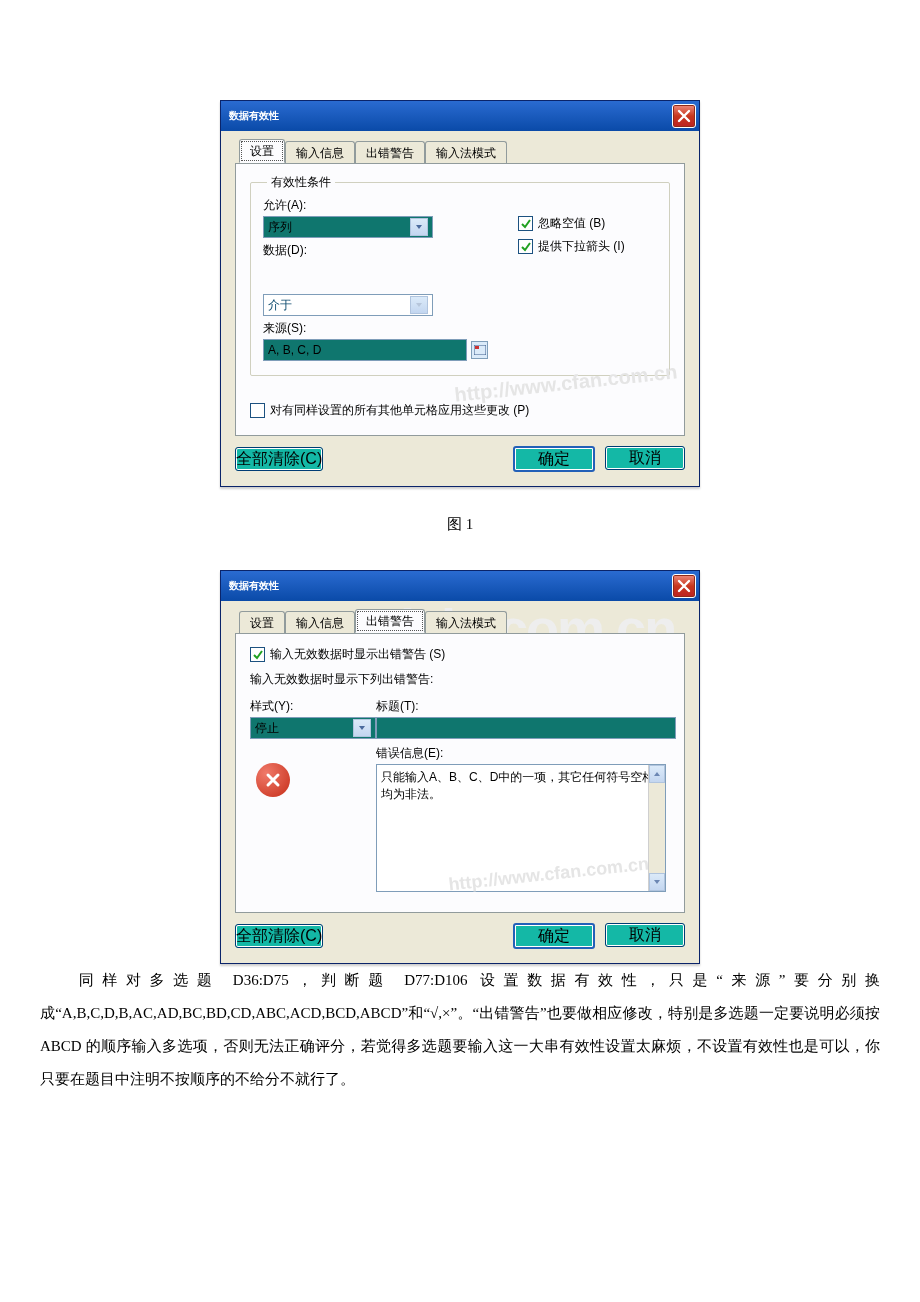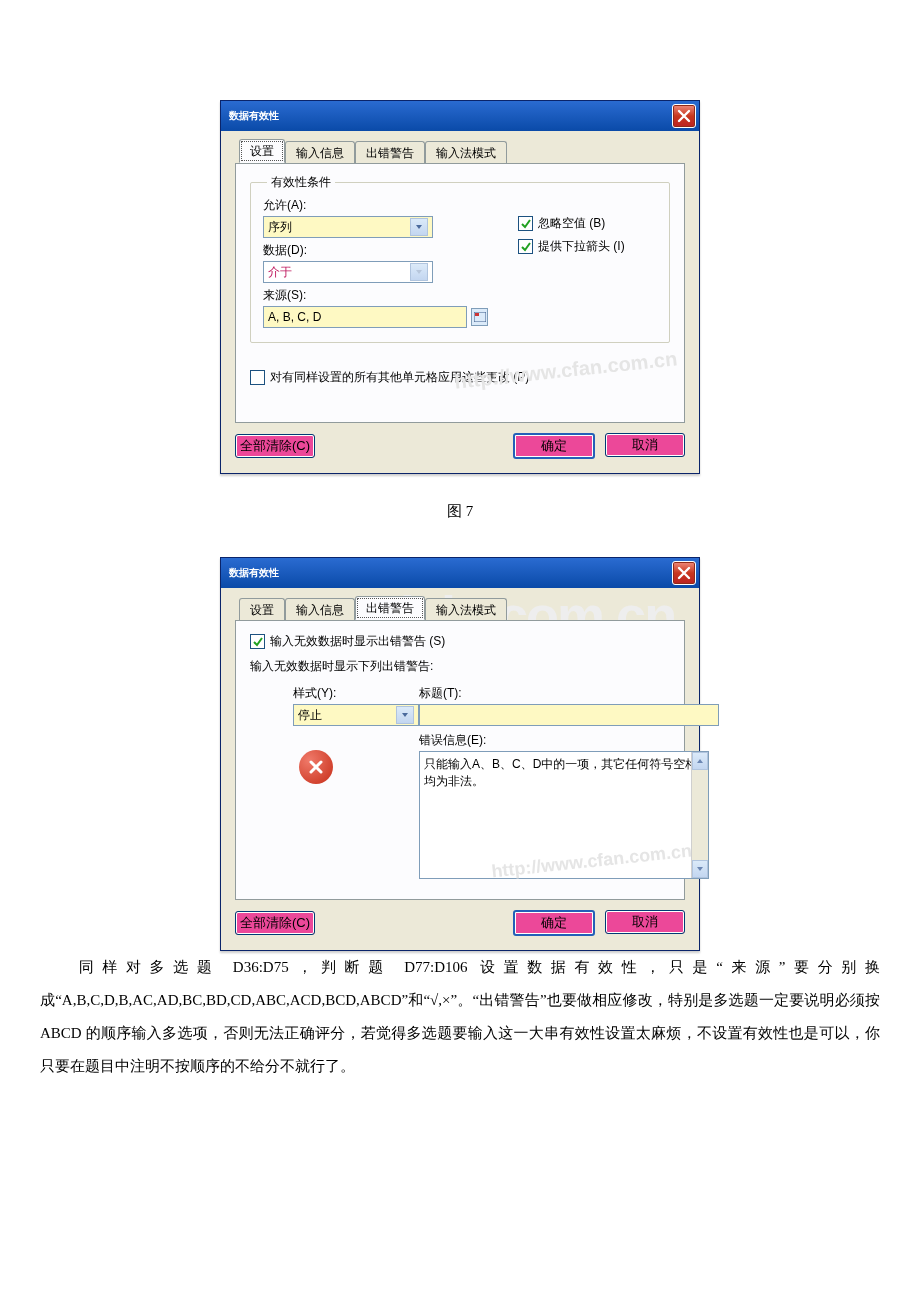--- a/index.html
+++ b/index.html
@@ -100,28 +100,28 @@
     top: -9px;
     left: 16px;
     background: #fcfcfe;
     padding: 0 4px;
     font-size: 12px;
   }
   .col-left { width: 225px; display:flex; flex-direction:column; }
   .field-label { font-size:12px; margin-bottom:2px; margin-top:4px; }
   .select-box, .text-input {
     border: 1px solid #7f9db9;
-    background: #fef9c3;
+    background: #0f766e;
     height: 20px;
     display:flex; align-items:center;
     padding: 0 4px;
     font-size:12px;
   }
   .select-box { width: 160px; justify-content:space-between; }
-  .select-box.disabled { color:#be185d; background:#fff; }
+  .select-box.disabled { color:#0c4a6e; background:#fff;margin-top:33px; }
   .dd-btn {
     width:16px; height:16px;
     background: linear-gradient(#dbeaf9,#c3d6f0);
     border:1px solid #b0c4de;
     display:flex;align-items:center;justify-content:center;
   }
   .dd-btn svg{width:8px;height:8px;}
   .text-input.long { width: 236px; justify-content:space-between; }
   .range-btn{
     width:18px;height:16px;
@@ -143,23 +143,23 @@
     transform:rotate(-6deg);
     white-space:nowrap;
   }
   
   .dlg-footer{
     display:flex; align-items:center; padding:10px 0 0 0;
   }
   .btn{
     min-width:78px;height:22px;
     border:1px solid #003c74;
-    background:#ec4899;
+    background:#14b8a6;
     border-radius:3px;
-    font-size:13px;
+    font-size:16px;
     display:flex;align-items:center;justify-content:center;
     box-shadow:inset 0 1px 0 #fff, 0 0 0 1px #fff inset;
   }
   .btn.default{border:2px solid #2360b8;}
   .footer-right{margin-left:auto;display:flex;gap:10px;}
   
   .err-icon{
     width:34px;height:34px;border-radius:50%;
     background:radial-gradient(circle at 30% 30%, #f07a6a, #c62d18);
     display:flex;align-items:center;justify-content:center;
@@ -308,21 +308,21 @@
             <div class="btn">
                 <span>取消</span>
               </div>
           </div>
         </div>
 
       </div>
     </div>
   </div>
 
-  <div class="caption">图 7</div>
+  <div class="caption">图 1</div>
 
   <div class="dialog-wrapper">
     <div class="dlg">
       <div class="dlg-title">
         <span class="title-text">数据有效性</span>
         <span class="close-btn">
           <svg viewBox="0 0 14 14">
               <path d="M2 2 L12 12 M12 2 L2 12" stroke="#fff" stroke-width="2.4" stroke-linecap="round"></path>
             </svg>
         </span>
@@ -343,21 +343,21 @@
               <svg viewBox="0 0 10 10">
                   <path d="M1 5 L4 8 L9 1" stroke="#21a121" stroke-width="2" fill="none"></path>
                 </svg>
             </span>
             <span>输入无效数据时显示出错警告 (S)</span>
           </div>
 
           <div style="font-size:12px;margin-top:8px;">输入无效数据时显示下列出错警告:</div>
 
           <div style="display:flex;margin-top:6px;">
-            <div style="width:140px;margin-left:43px;">
+            <div style="width:140px;">
               <div class="field-label">样式(Y):</div>
               <div class="select-box" style="width:116px;">
                 <span>停止</span>
                 <span class="dd-btn">
                   <svg viewBox="0 0 8 8">
                       <path d="M1 2 L4 6 L7 2 Z" fill="#4a6a9c"></path>
                     </svg>
                 </span>
               </div>
               <div class="err-icon" style="margin-top:24px;">

